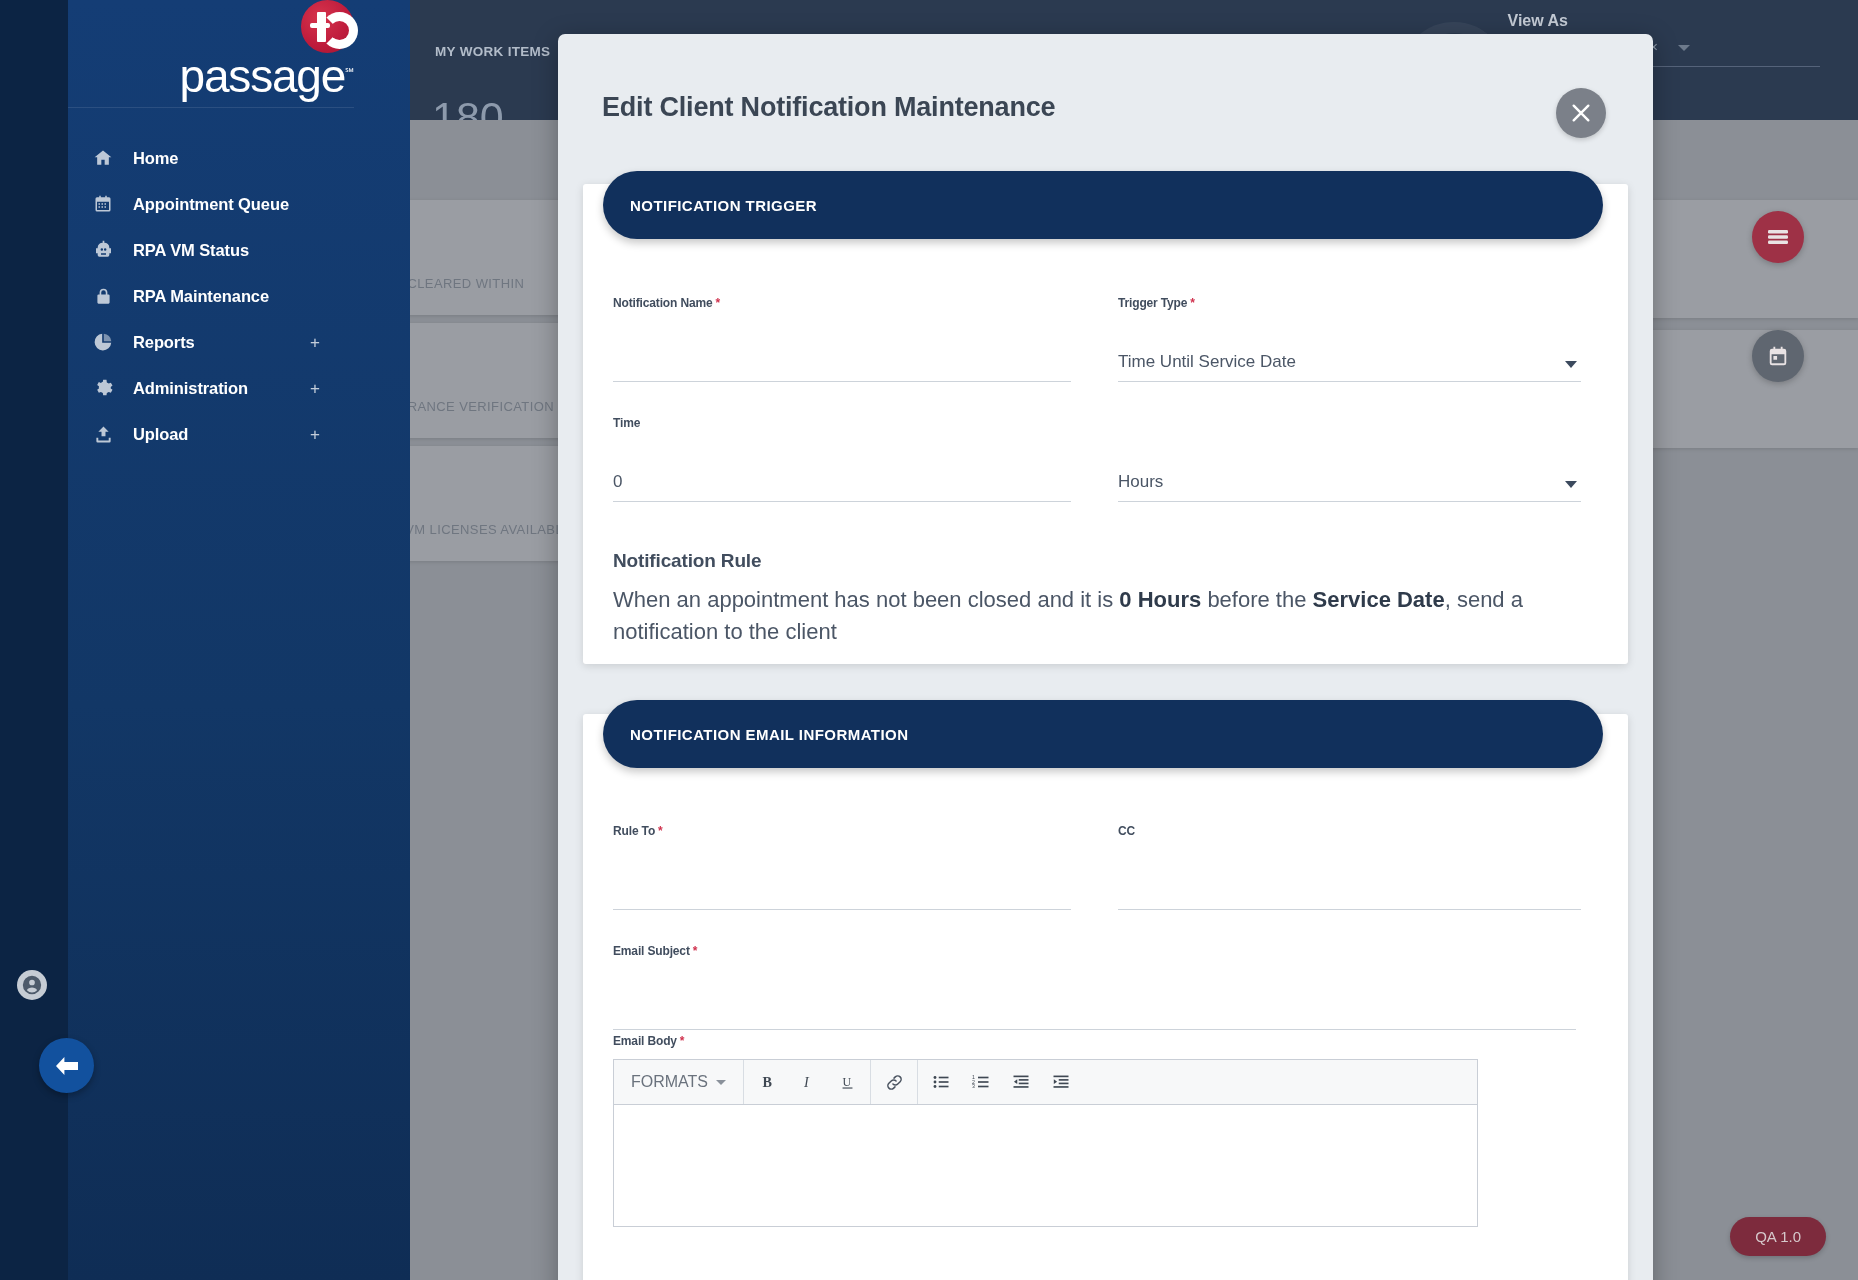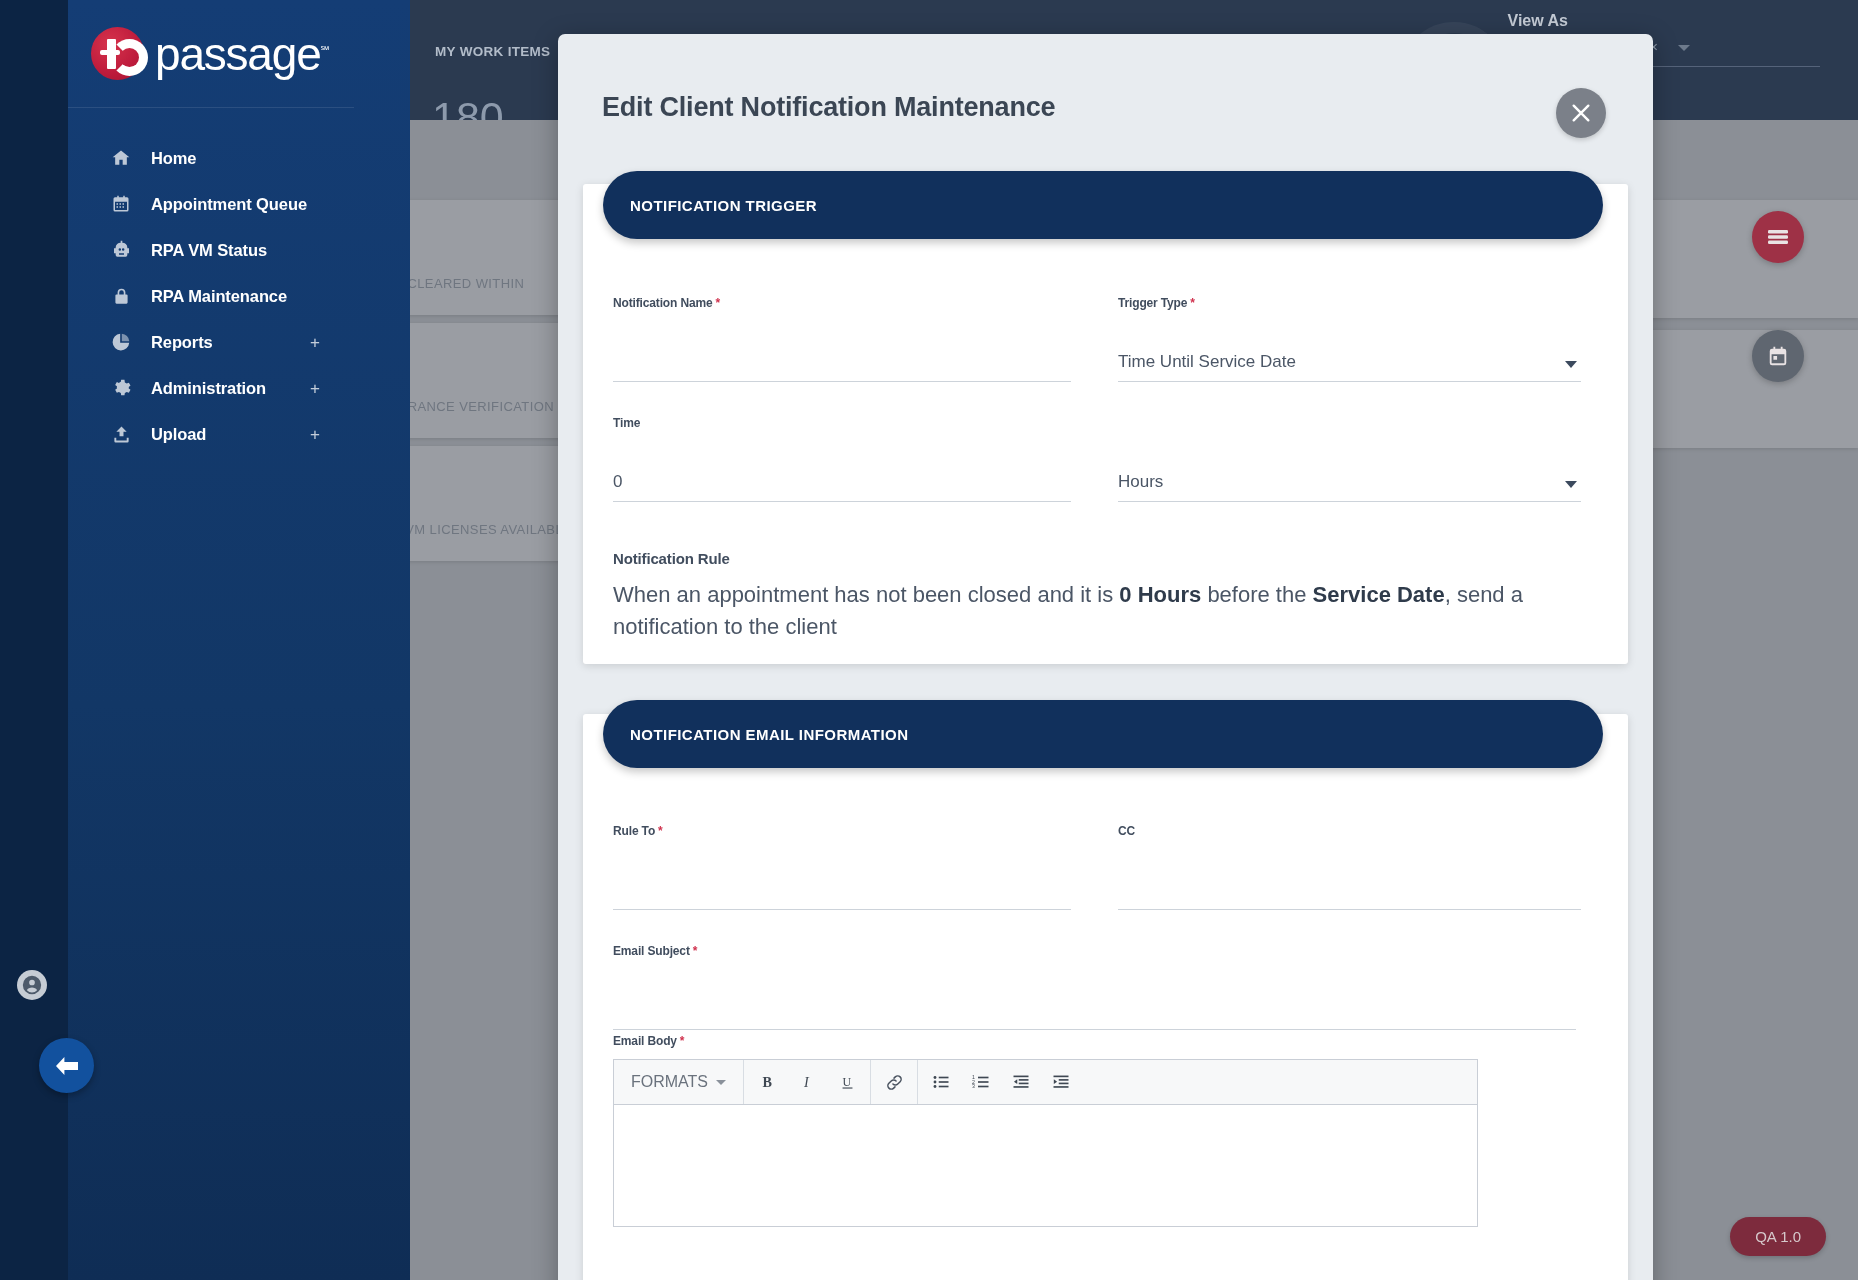--- a/index.html
+++ b/index.html
@@ -17,22 +17,23 @@
     width: 410px; height: 1280px;
     background: linear-gradient(180deg, #143d75 0%, #123766 55%, #0f2d55 100%);
     z-index: 5;
   }
   .sidebar-rail {
     position: absolute; left: 0; top: 0; width: 68px; height: 1280px;
     background: #0c2444;
   }
   .brand {
     position: absolute; left: 68px; top: 0; width: 286px; height: 108px;
-    display: flex; align-items: center; padding-left: 23px;
+    display: flex; align-items: flex-end; padding-left: 23px;
     border-bottom: 1px solid rgba(255,255,255,0.10);
+    flex-direction: column;
   }
   .brand-mark {
     width: 53px; height: 53px; border-radius: 50%;
     background: radial-gradient(circle at 36% 32%, #d6334c 0%, #be1b3c 58%, #a4152f 100%);
     position: relative; flex: 0 0 auto;
   }
   .brand-mark::before {
     content: ""; position: absolute; left: 16px; top: 12px;
     width: 9px; height: 30px; background: #fff; border-radius: 1px;
   }
@@ -46,21 +47,21 @@
     background: #fff; border-radius: 2px; z-index: 2;
   }
   .brand-text {
     color: #fff; font-size: 46px; font-weight: 400; letter-spacing: -1.2px;
     margin-left: 11px; line-height: 1;
   }
   .brand-tm { font-size: 11px; vertical-align: super; letter-spacing: 0; }
 
   .nav { position: absolute; left: 68px; top: 135px; width: 342px; }
   .nav-item {
-    display: flex; align-items: center; height: 46px; padding-left: 40px;
+    display: flex; align-items: center; height: 46px; padding-left: 22px;
     color: #ffffff; cursor: pointer; position: relative;
   }
   .nav-icon {
     width: 26px; height: 22px; flex: 0 0 auto; opacity: 0.72;
     display: flex; align-items: center; justify-content: center;
     margin-right: 17px;
   }
   .nav-icon svg { display: block; fill: #ffffff; }
   .nav-label { font-size: 16.5px; font-weight: 700; letter-spacing: -0.1px; }
   .nav-plus {
@@ -203,21 +204,21 @@
   .field-value {
     color: #4b5666; font-size: 17px; font-weight: 400;
     padding-bottom: 9px; white-space: nowrap;
   }
   .field-caret {
     position: absolute; right: 4px; bottom: 13px;
     width: 0; height: 0; border-left: 6px solid transparent;
     border-right: 6px solid transparent; border-top: 7px solid #3c4a5e;
   }
   .rule-label {
-    color: #414d5e; font-size: 15px; font-weight: 700; letter-spacing: -0.15px;
+    color: #414d5e; font-size: 19px; font-weight: 700; letter-spacing: -0.15px;
   }
   .rule-text {
     color: #4b5666; font-size: 22px; line-height: 1.45; margin-top: 12px;
   }
   .rule-text b { color: #2f3b4b; font-weight: 700; }
 
   
   .editor { position: absolute; left: 55px; width: 865px; }
   .editor-toolbar {
     height: 46px; border: 1px solid #c9ced6; background: #f7f8f9;

